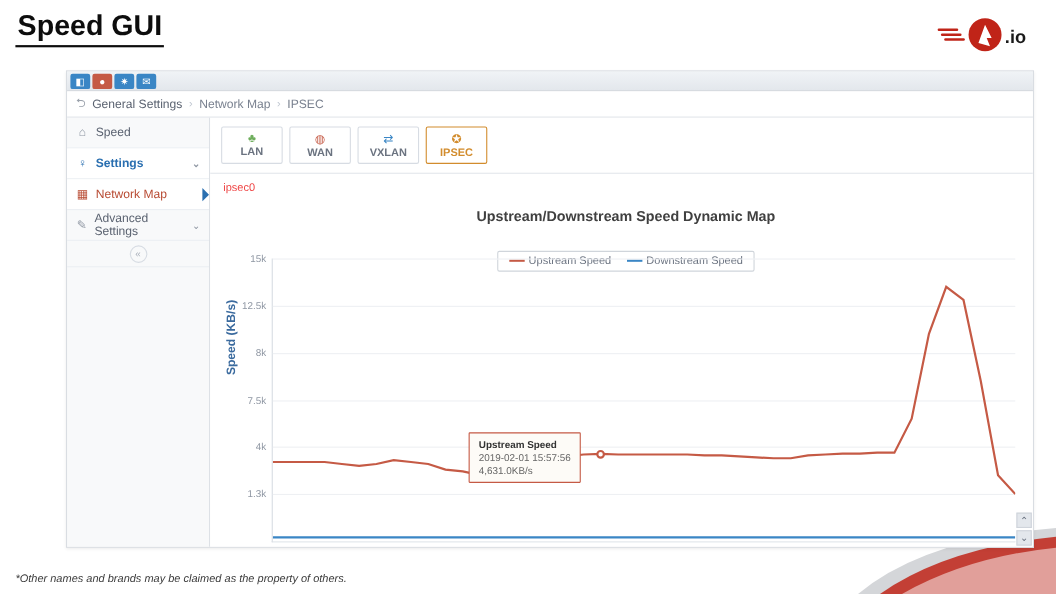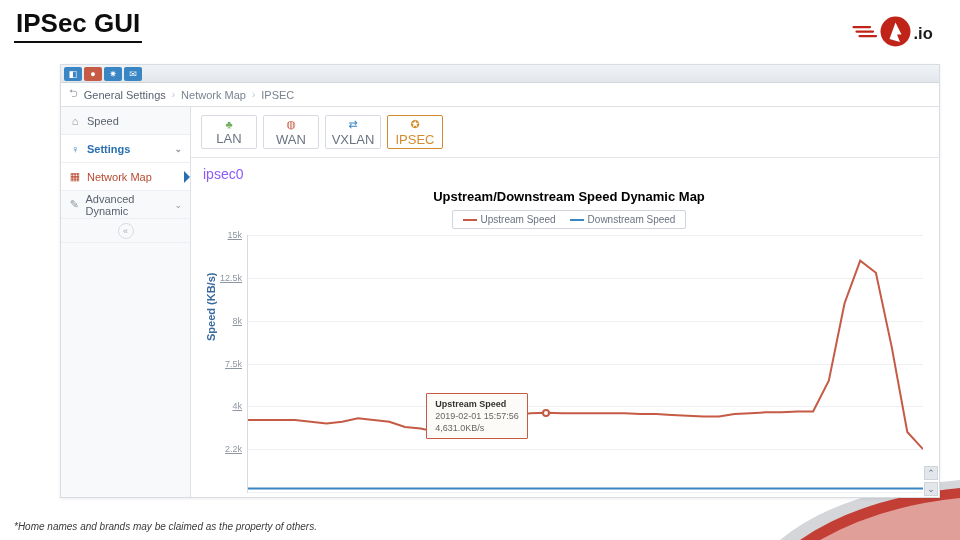--- a/index.html
+++ b/index.html
@@ -146,37 +146,37 @@
     align-items: center; justify-content: center;
     gap: 1px;
     background: #fff;
     color: #6b7380;
   }
   .tab.active {
     border-color: #d28c2d;
     color: #d28c2d;
   }
   .tab .tic { font-size: 11px; }
-  .tab .tlabel { font-size: 13px; font-weight: 400; text-align: center; }
+  .tab .tlabel { font-size: 10px; font-weight: 700; text-align: center; }
   .iface {
     padding: 8px 12px 0 12px;
-    color: #8b5cf6;
-    font-size: 14px;
+    color: #ef4444;
+    font-size: 10px;
   }
   .chart-wrap {
     position: absolute;
     left: 18px; right: 10px;
     top: 82px; bottom: 4px;
   }
   .chart-title {
     text-align: center;
-    color: #000000;
+    color: #404040;
     font-weight: 600;
     font-size: 13px;
-    margin-bottom: 6px;
+    margin-bottom: 24px;
   }
   .legend {
     margin: 0 auto 6px;
     width: fit-content;
     border: 1px solid #d0d5db;
     border-radius: 2px;
     padding: 3px 10px;
     display: flex; gap: 14px;
     color: #6b7380;
     font-size: 10px;
@@ -194,21 +194,20 @@
     border-top: 1px solid #eef0f3;
   }
   .ytick {
     position: absolute;
     right: 100%;
     transform: translateY(-50%);
     padding-right: 6px;
     color: #8f97a3;
     font-size: 9px;
     white-space: nowrap;
-    text-decoration: underline;
   }
   .ylabel {
     position: absolute;
     left: 2px;
     top: 50%;
     transform: translateY(-50%) rotate(-90deg);
     transform-origin: left center;
     color: #3a6a9e;
     font-weight: 600;
     font-size: 11px;
@@ -244,36 +243,36 @@
   .scroll-btns div {
     width: 14px; height: 14px;
     background: #e3e7ec; border: 1px solid #cfd4db;
     font-size: 9px; display:flex; align-items:center; justify-content:center;
     color:#6b7380;
   }
 </style>
 </head>
 <body>
 
-<div class="slide-title">IPSec GUI</div>
+<div class="slide-title">Speed GUI</div>
 
 <div class="logo">
   <svg viewBox="0 0 120 48">
     <g stroke="#c02418" stroke-width="3" fill="none" stroke-linecap="round">
       <line x1="2" y1="20" x2="24" y2="20"></line>
         <line x1="6" y1="26" x2="28" y2="26"></line>
         <line x1="10" y1="32" x2="32" y2="32"></line>
     </g>
     <circle cx="58" cy="26" r="20" fill="#c02418"></circle>
     <path d="M50 36 L58 14 L66 30 L60 30 L64 40" fill="#fff"></path>
     <text x="82" y="36" font-size="22" font-weight="700" fill="#1a1a1a">.io</text>
   </svg>
 </div>
 
-<div class="footnote">*Home names and brands may be claimed as the property of others.</div>
+<div class="footnote">*Other names and brands may be claimed as the property of others.</div>
 
 <div class="corner-art">
   <svg viewBox="0 0 180 60" preserveAspectRatio="none" width="180" height="60">
     <path d="M0 60 Q60 10 180 0 L180 60 Z" fill="#d4d6d9"></path>
     <path d="M20 60 Q80 18 180 8 L180 60 Z" fill="#c02418" opacity=".85"></path>
     <path d="M40 60 Q100 26 180 18 L180 60 Z" fill="#fff" opacity=".5"></path>
   </svg>
 </div>
 
 <div class="browser">
@@ -304,21 +303,21 @@
         <span class="ic" style="color:#2a6fb0">♀</span>
         <span>Settings</span>
         <span class="caret">⌄</span>
       </div>
       <div class="side-item current">
         <span class="ic" style="color:#b84b33">▦</span>
         <span>Network Map</span>
       </div>
       <div class="side-item">
         <span class="ic">✎</span>
-        <span>Advanced Dynamic</span>
+        <span>Advanced Settings</span>
         <span class="caret">⌄</span>
       </div>
       <div class="collapse-row">
           <span>«</span>
         </div>
     </div>
 
     <div class="main">
       <div class="tabs">
         <div class="tab">
@@ -346,21 +345,21 @@
         <div class="chart-title">Upstream/Downstream Speed Dynamic Map</div>
         <div class="legend">
           <span><span class="sw" style="border-color:#c55a45"></span><span>Upstream Speed</span></span>
           <span><span class="sw" style="border-color:#3a86c5"></span><span>Downstream Speed</span></span>
         </div>
 
         <div class="plot" id="plot">
             <div class="grid-line" style="top: 257px;"></div>
             <div class="ytick" style="top: 270px;">0k</div>
             <div class="grid-line" style="top: 214.167px;"></div>
-            <div class="ytick" style="top: 214.167px;">2.2k</div>
+            <div class="ytick" style="top: 214.167px;">1.3k</div>
             <div class="grid-line" style="top: 171.333px;"></div>
             <div class="ytick" style="top: 171.333px;">4k</div>
             <div class="grid-line" style="top: 128.5px;"></div>
             <div class="ytick" style="top: 128.5px;">7.5k</div>
             <div class="grid-line" style="top: 85.6667px;"></div>
             <div class="ytick" style="top: 85.6667px;">8k</div>
             <div class="grid-line" style="top: 42.8333px;"></div>
             <div class="ytick" style="top: 42.8333px;">12.5k</div>
             <div class="grid-line" style="top: 0px;"></div>
             <div class="ytick" style="top: 0px;">15k</div>

